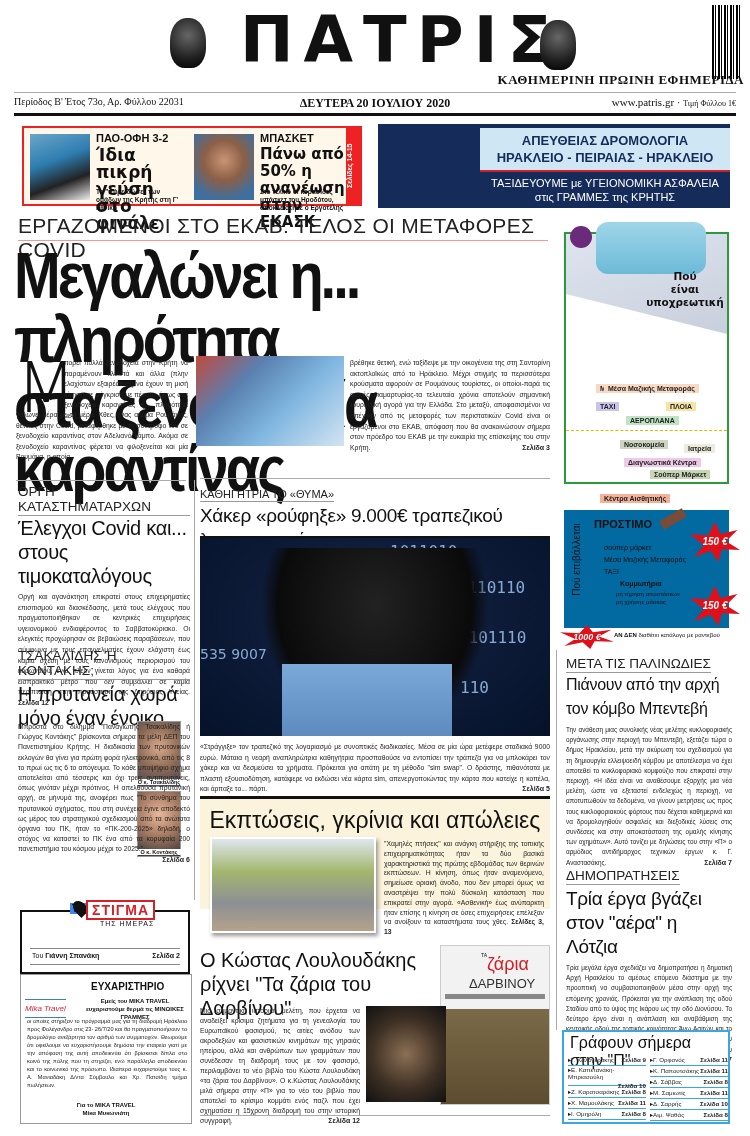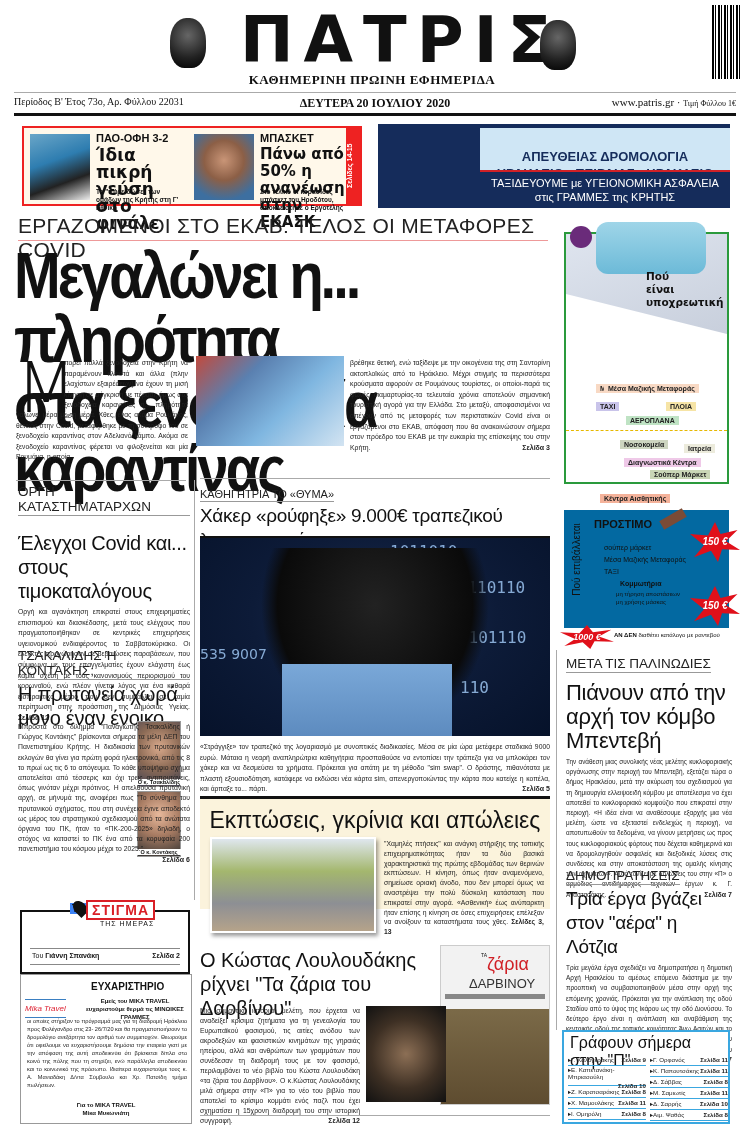--- a/index.html
+++ b/index.html
@@ -1,36 +1,36 @@
 <!DOCTYPE html>
 <html><head>
 <meta charset="utf-8">
 <style>
 *{box-sizing:border-box;margin:0;padding:0}
 body{width:750px;height:1136px;background:#fff;font-family:"Liberation Sans",sans-serif;color:#111;position:relative;overflow:hidden}
 .abs{position:absolute}
 .masthead-logo{left:240px;top:10px;width:270px;height:60px;font-family:"DejaVu Sans",sans-serif;font-weight:900;font-size:64px;letter-spacing:10px;line-height:60px;text-align:center;color:#111}
 .face{width:36px;height:50px;border-radius:45% 45% 40% 40%;background:radial-gradient(circle at 50% 35%,#666 0,#222 60%,#000 100%)}
 .barcode{left:712px;top:5px;width:28px;height:74px;background:repeating-linear-gradient(90deg,#000 0 2px,#fff 2px 3px,#000 3px 4px,#fff 4px 6px)}
-.subtitle{left:0;top:72px;width:744px;text-align:center;font-family:"Liberation Serif",serif;font-weight:bold;font-size:13px;letter-spacing:.5px}
+.subtitle{left:0;top:72px;width:744px;text-align:right;font-family:"Liberation Serif",serif;font-weight:bold;font-size:13px;letter-spacing:.5px}
 .rule1{left:14px;top:92px;width:722px;height:1px;background:#aaa}
 .infoline{left:14px;top:96px;width:722px;height:16px;font-family:"Liberation Serif",serif;font-size:10px}
 .infoline .c{position:absolute;left:0;right:0;text-align:center;font-weight:bold;font-size:12px}
 .infoline .r{position:absolute;right:0;top:0;font-size:11px}
 .rule2{left:14px;top:113px;width:722px;height:3px;background:#111}
 .sports{left:22px;top:126px;width:340px;height:80px;border:2px solid #e22;background:#fff8ea}
 .sports .photo{position:absolute;top:6px;width:60px;height:66px}
 .sports h4{position:absolute;font-size:11px;font-weight:bold}
 .sports h3{position:absolute;font-family:"DejaVu Sans",sans-serif;font-weight:900;font-size:17px;line-height:17px}
 .sports p{position:absolute;font-size:6.5px;font-weight:bold;line-height:8px}
 .sports .tab{position:absolute;right:0;top:0;width:14px;height:100%;background:#e22;color:#fff;font-size:7px;font-weight:bold;writing-mode:vertical-rl;transform:rotate(180deg);text-align:center}
 .ad{left:378px;top:124px;width:352px;height:84px;background:#152c5b}
 .ad .logo{position:absolute;left:8px;top:8px;width:80px;height:70px;text-align:center;color:#fff;font-size:6px}
 .ad .logo .red{width:50px;height:52px;margin:0 auto;background:#d02127;border:2px solid #fff;color:#fff;font-size:8px;font-weight:bold;padding-top:30px}
-.ad .top{position:absolute;left:102px;top:4px;width:250px;height:42px;background:#cfe6f5;color:#152c5b;font-weight:bold;font-size:13px;text-align:center;line-height:17px;padding-top:20px}
+.ad .top{position:absolute;left:102px;top:4px;width:250px;height:42px;background:#cfe6f5;color:#152c5b;font-weight:bold;font-size:13px;text-align:center;line-height:17px;padding-top:4px}
 .ad .redline{position:absolute;left:102px;top:46px;width:250px;height:2px;background:#d02127}
 .ad .bot{position:absolute;left:102px;top:52px;width:250px;color:#fff;font-size:11px;text-align:center;line-height:14px}
 .kicker{left:18px;top:214px;width:530px;font-size:21px;color:#222;letter-spacing:.3px}
 .kicker-rule{left:18px;top:240px;width:530px;height:1px;background:#e99}
 .headline{left:14px;top:244px;width:536px;font-family:"Liberation Sans",sans-serif;font-weight:bold;font-size:56px;line-height:56px;letter-spacing:-3px;transform:scaleY(1.15);transform-origin:top left}
 .lead-M{left:16px;top:356px;font-size:70px;line-height:64px;font-family:"DejaVu Sans",sans-serif;font-weight:200}
 .smalltxt{font-size:6.8px;line-height:10.6px;text-align:justify;color:#222}
 .lead-a{left:64px;top:358px;width:124px}
 .lead-b{left:16px;top:410px;width:172px}
 .lead-photo{left:196px;top:356px;width:148px;height:90px;background:linear-gradient(135deg,#c24a3d 0,#5a80b0 30%,#7fb6e0 60%,#d3e4f2 100%)}
@@ -109,21 +109,21 @@
 <div class="abs lead-M">Μ</div>
 <div class="abs smalltxt lead-a">πορεί πολλά ξενοδοχεία στην Κρήτη να παραμένουν κλειστά και άλλα (πλην ελαχίστων εξαιρέσεων) να έχουν τη μισή κίνηση σε σύγκριση με πέρυσι, όμως στα ξενοδοχεία καραντίνας η... πληρότητα με-</div>
 <div class="abs smalltxt lead-b">γαλώνει μέρα με τη μέρα. Χθες, ένας ακόμα Ρουμάνος, θετικός στην Covid, μεταφέρθηκε με τη σύντροφο του σε ξενοδοχείο καραντίνας στον Αδελιανό κάμπο. Ακόμα σε ξενοδοχείο καραντίνας φέρεται να φιλοξενείται και μία Ρουμάνα, η οποία</div>
 <div class="abs lead-photo"></div>
 <div class="abs smalltxt lead-c"><span>βρέθηκε θετική, ενώ ταξίδεψε με την οικογένεια της στη Σαντορίνη ακτοπλοϊκώς από το Ηράκλειο. Μέχρι στιγμής τα περισσότερα κρούσματα αφορούν σε Ρουμάνους τουρίστες, οι οποίοι-παρά τις φωνές διαμαρτυρίας-τα τελευταία χρόνια αποτελούν σημαντική τουριστική αγορά για την Ελλάδα. Στο μεταξύ, αποφασισμένοι να απέχουν από τις μεταφορές των περιστατικών Covid είναι οι εργαζόμενοι στο ΕΚΑΒ, απόφαση που θα ανακοινώσουν σήμερα στον πρόεδρο του ΕΚΑΒ με την ευκαιρία της επίσκεψης του στην Κρήτη.</span> <span class="pg">Σελίδα 3</span></div>
 
 <div class="abs mask-box">
   <div class="mask-top"></div>
   <div class="abs" style="left:30px;top:-12px;width:110px;height:52px;background:linear-gradient(#9fd5e8,#6cbad8);border-radius:12px"></div>
   <div class="abs" style="left:4px;top:-8px;width:22px;height:22px;border-radius:50%;background:#6a2b7a"></div>
-  <div class="abs" style="left:80px;top:36px;width:78px;text-align:left;font-family:'DejaVu Sans',sans-serif;font-weight:900;font-size:10.5px;line-height:13px">
+  <div class="abs" style="left:80px;top:36px;width:78px;text-align:center;font-family:'DejaVu Sans',sans-serif;font-weight:900;font-size:10.5px;line-height:13px">
     <div>Πού</div>
     <div>είναι</div>
     <div>υποχρεωτική</div>
   </div>
   <div class="chip" style="left:30px;top:150px;background:#f8d9c4">Μέσα Μαζικής Μεταφοράς</div>
   <div class="chip" style="left:38px;top:150px;background:#f8d9c4">Μέσα Μαζικής Μεταφοράς</div>
   <div class="chip" style="left:30px;top:168px;background:#c9c4ea">ΤΑΧΙ</div>
   <div class="chip" style="left:100px;top:168px;background:#f6e4a6">ΠΛΟΙΑ</div>
   <div class="chip" style="left:60px;top:182px;background:#bfe3c4">ΑΕΡΟΠΛΑΝΑ</div>
   <div class="abs" style="left:0;top:196px;width:161px;border-top:1px dashed #e6b800"></div>
@@ -152,21 +152,21 @@
 <div class="star abs" style="left:690px;top:586px;width:50px;height:40px;line-height:40px">150 €</div>
 <div class="star abs" style="left:560px;top:625px;width:54px;height:24px;line-height:24px;font-size:9px">1000 €</div>
 
 <div class="abs vrule" style="left:194px;top:480px;height:420px"></div>
 <div class="abs vrule" style="left:556px;top:650px;height:380px"></div>
 <div class="abs" style="left:16px;top:480px;width:170px;height:1px;background:#aaa"></div>
 <div class="abs" style="left:200px;top:478px;width:350px;height:1px;background:#aaa"></div>
 
 <div class="abs" style="left:18px;top:484px;width:172px">
   <div class="sec-kicker">ΟΡΓΗ ΚΑΤΑΣΤΗΜΑΤΑΡΧΩΝ</div>
-  <div class="sec-title" style="margin-top:15px">Έλεγχοι Covid και... στους τιμοκαταλόγους</div>
+  <div class="sec-title" style="margin-top:0">Έλεγχοι Covid και... στους τιμοκαταλόγους</div>
   <div class="smalltxt" style="margin-top:4px"><span>Οργή και αγανάκτηση επικρατεί στους επιχειρηματίες επισιτισμού και διασκέδασης, μετά τους ελέγχους που πραγματοποιήθηκαν σε κεντρικές επιχειρήσεις υγειονομικού ενδιαφέροντος το Σαββατοκύριακο. Οι ελεγκτές προχώρησαν σε βεβαιώσεις παραβάσεων, που σύμφωνα με τους επαγγελματίες έχουν ελάχιστη έως καμία σχέση με τους κανονισμούς περιορισμού του κορωναϊού, ενώ πλέον γίνεται λόγος για ένα καθαρά εισπρακτικό μέτρο που δεν συμβάλλει σε καμία περίπτωση στην προάσπιση της Δημόσιας Υγείας.</span> <b>Σελίδα 12</b></div>
 </div>
 
 <div class="abs" style="left:18px;top:648px;width:172px">
   <div class="sec-kicker">ΤΣΑΚΑΛΙΔΗΣ Ή ΚΟΝΤΑΚΗΣ;</div>
   <div class="sec-title" style="margin-top:2px">Η πρυτανεία χωρά μόνο έναν ένοικο</div>
 </div>
 <div class="abs" style="left:137px;top:721px;width:44px;height:66px;background:radial-gradient(circle at 50% 40%,#d9a98b 0,#8b6a55 50%,#445 100%);border:1px solid #999"></div>
 <div class="abs" style="left:137px;top:779px;width:44px;font-size:5.5px;font-weight:bold;background:#fff;text-align:center">Ο κ. Τσακαλίδης</div>
 <div class="abs" style="left:137px;top:791px;width:44px;height:66px;background:radial-gradient(circle at 50% 35%,#e8b99c 0,#a87c63 45%,#333 100%);border:1px solid #999"></div>
@@ -226,21 +226,21 @@
   <div class="abs" style="left:46px;top:8px;color:#d02127;font-size:18px">ζάρια</div>
   <div class="abs" style="left:28px;top:30px;font-size:13px;color:#333">ΔΑΡΒΙΝΟΥ</div>
   <div class="abs" style="left:4px;top:48px;width:100px;height:5px;background:#888"></div>
 </div>
 <div class="abs lou-photo"></div>
 <div class="abs smalltxt" style="left:200px;top:1006px;width:160px;line-height:10px"><span>Μια σημαντική ιστορική μελέτη, που έρχεται να αναδείξει κρίσιμα ζητήματα για τη γενεαλογία του Ευρωπαϊκού φασισμού, τις αιτίες ανόδου των ακροδεξιών και φασιστικών κινημάτων της γηραιάς ηπείρου, αλλά και ανθρώπων των γραμμάτων που συνέδεσαν τη διαδρομή τους με τον φασισμό, περιλαμβάνει το νέο βιβλίο του Κώστα Λουλουδάκη «τα ζάρια του Δαρβίνου». Ο κ.Κώστας Λουλουδάκης μιλά σήμερα στην «Π» για το νέο του βιβλίο που αποτελεί το κρίσιμο κομμάτι ενός παζλ που έχει σχηματίσει η 15χρονη διαδρομή του στην ιστορική συγγραφή.</span> <b class="pg">Σελίδα 12</b></div>
 <div class="abs" style="left:200px;top:1115px;width:350px;height:1px;background:#aaa"></div>
 
 <div class="abs" style="left:566px;top:654px;width:166px">
   <div class="sec-kicker">ΜΕΤΑ ΤΙΣ ΠΑΛΙΝΩΔΙΕΣ</div>
-  <div class="sec-title" style="margin-top:8px;font-size:22px">Πιάνουν από την αρχή τον κόμβο Μπεντεβή</div>
+  <div class="sec-title" style="margin-top:0;font-size:16px">Πιάνουν από την αρχή τον κόμβο Μπεντεβή</div>
   <div class="smalltxt" style="margin-top:4px;font-size:6.4px;line-height:10.2px"><span>Την ανάθεση μιας συνολικής νέας μελέτης κυκλοφοριακής οργάνωσης στην περιοχή του Μπεντεβή, εξετάζει τώρα ο δήμος Ηρακλείου, μετά την ακύρωση του σχεδιασμού για τη δημιουργία ελλειψοειδή κόμβου με αποτέλεσμα να έχει αποτεθεί το κυκλοφοριακό κομφούζιο που επικρατεί στην περιοχή. «Η ιδέα είναι να αναθέσουμε εξαρχής μια νέα μελέτη, ώστε να εξεταστεί ενδελεχώς η περιοχή, να αποτυπωθούν τα δεδομένα, να γίνουν μετρήσεις ως προς τους κυκλοφοριακούς φόρτους που δέχεται καθημερινά και να δρομολογηθούν ασφαλείς και διεξοδικές λύσεις στις συνδέσεις και στην αποκατάσταση της ομαλής κίνησης των οχημάτων». Αυτό τονίζει με δηλώσεις του στην «Π» ο αρμόδιος αντιδήμαρχος τεχνικών έργων κ. Γ. Αναστασάκης.</span> <b class="pg">Σελίδα 7</b></div>
 </div>
 
 <div class="abs" style="left:566px;top:866px;width:166px">
   <div class="sec-kicker">ΔΗΜΟΠΡΑΤΗΣΕΙΣ</div>
   <div class="sec-title" style="margin-top:2px;font-size:19px">Τρία έργα βγάζει στον "αέρα" η Λότζια</div>
   <div class="smalltxt" style="margin-top:4px;font-size:6.4px;line-height:10.2px"><span>Τρία μεγάλα έργα σχεδιάζει να δημοπρατήσει η δημοτική Αρχή Ηρακλείου το αμέσως επόμενο διάστημα με την προοπτική να συμβασιοποιηθούν μέσα στην αρχή της επόμενης χρονιάς. Πρόκειται για την ανάπλαση της οδού Σταδίου από το ύψος της Ικάρου ως την οδό Διονύσου. Το δεύτερο έργο είναι η ανάπλαση και αναβάθμιση της κεντρικής οδού της τοπικής κοινότητας Άνω Ασιτών και το τρίτο κατά σειρά έργο αφορά στη δημιουργία στεγάστρου με στόχο την ανάδειξη ενός σημαντικού τμήματος του ενετικού τείχους.</span> <b class="pg">Σελίδα 7</b></div>
 </div>
 
 <div class="abs grafoun">

